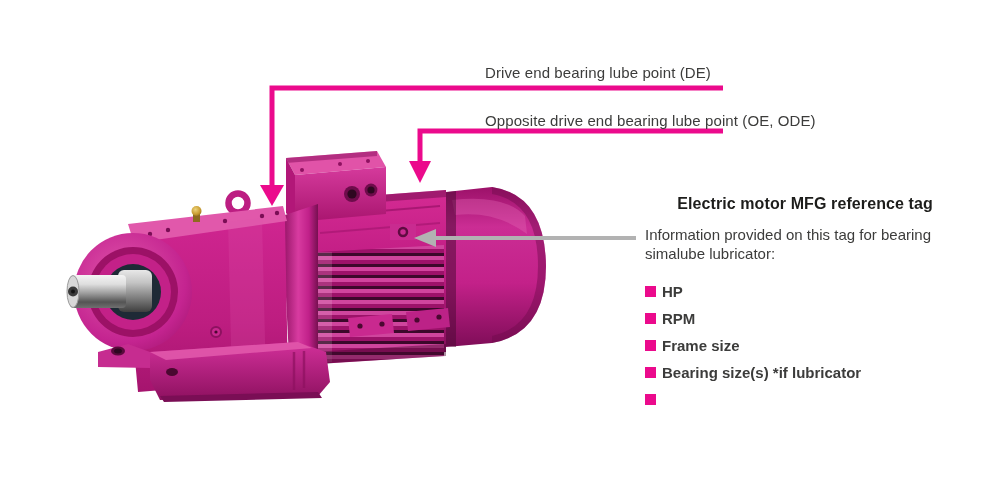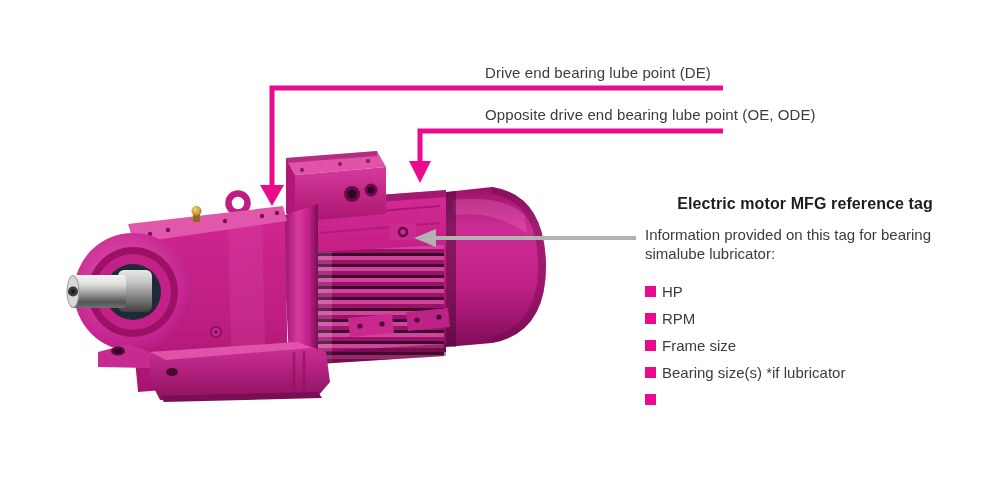--- a/index.html
+++ b/index.html
@@ -5,26 +5,26 @@
   html,body{margin:0;padding:0;background:#ffffff;}
   .stage{
     position:relative;width:1000px;height:496px;background:#ffffff;overflow:hidden;
     font-family:"Liberation Sans",sans-serif;color:#3c3c3b;
   }
   .stage svg{position:absolute;left:0;top:0;}
   .callout-label{
     position:absolute;font-size:15px;letter-spacing:.1px;color:#3c3c3b;white-space:nowrap;
   }
   .label-de{left:485px;top:64px;}
-  .label-ode{left:485px;top:106px;}
+  .label-ode{left:485px;top:112px;}
   .tag-block{position:absolute;left:645px;top:195px;width:320px;}
   .tag-heading{font-size:16px;font-weight:bold;color:#1d1d1b;margin:0 0 12px 0;letter-spacing:.1px;text-align:center;}
   .tag-desc{font-size:15px;line-height:19px;margin:0;width:310px;color:#3c3c3b;}
   .tag-list{list-style:none;margin:21px 0 0 0;padding:0;}
-  .tag-list li{display:flex;align-items:center;height:15px;margin-bottom:12px;font-size:15px;color:#3c3c3b;}
+  .tag-list li{display:flex;align-items:center;height:15px;margin-bottom:12px;font-size:15px;color:#3c3c3b;font-weight:bold;}
   .bullet-sq{display:inline-block;width:11px;height:11px;background:#eb0a8c;margin-right:6px;flex:0 0 auto;}
 </style>
 </head>
 <body>
 
 <div class="stage">
 
   <svg width="1000" height="496" viewBox="0 0 1000 496">
     <defs>
       <linearGradient id="shaftGrad" x1="0" y1="0" x2="0" y2="1">

